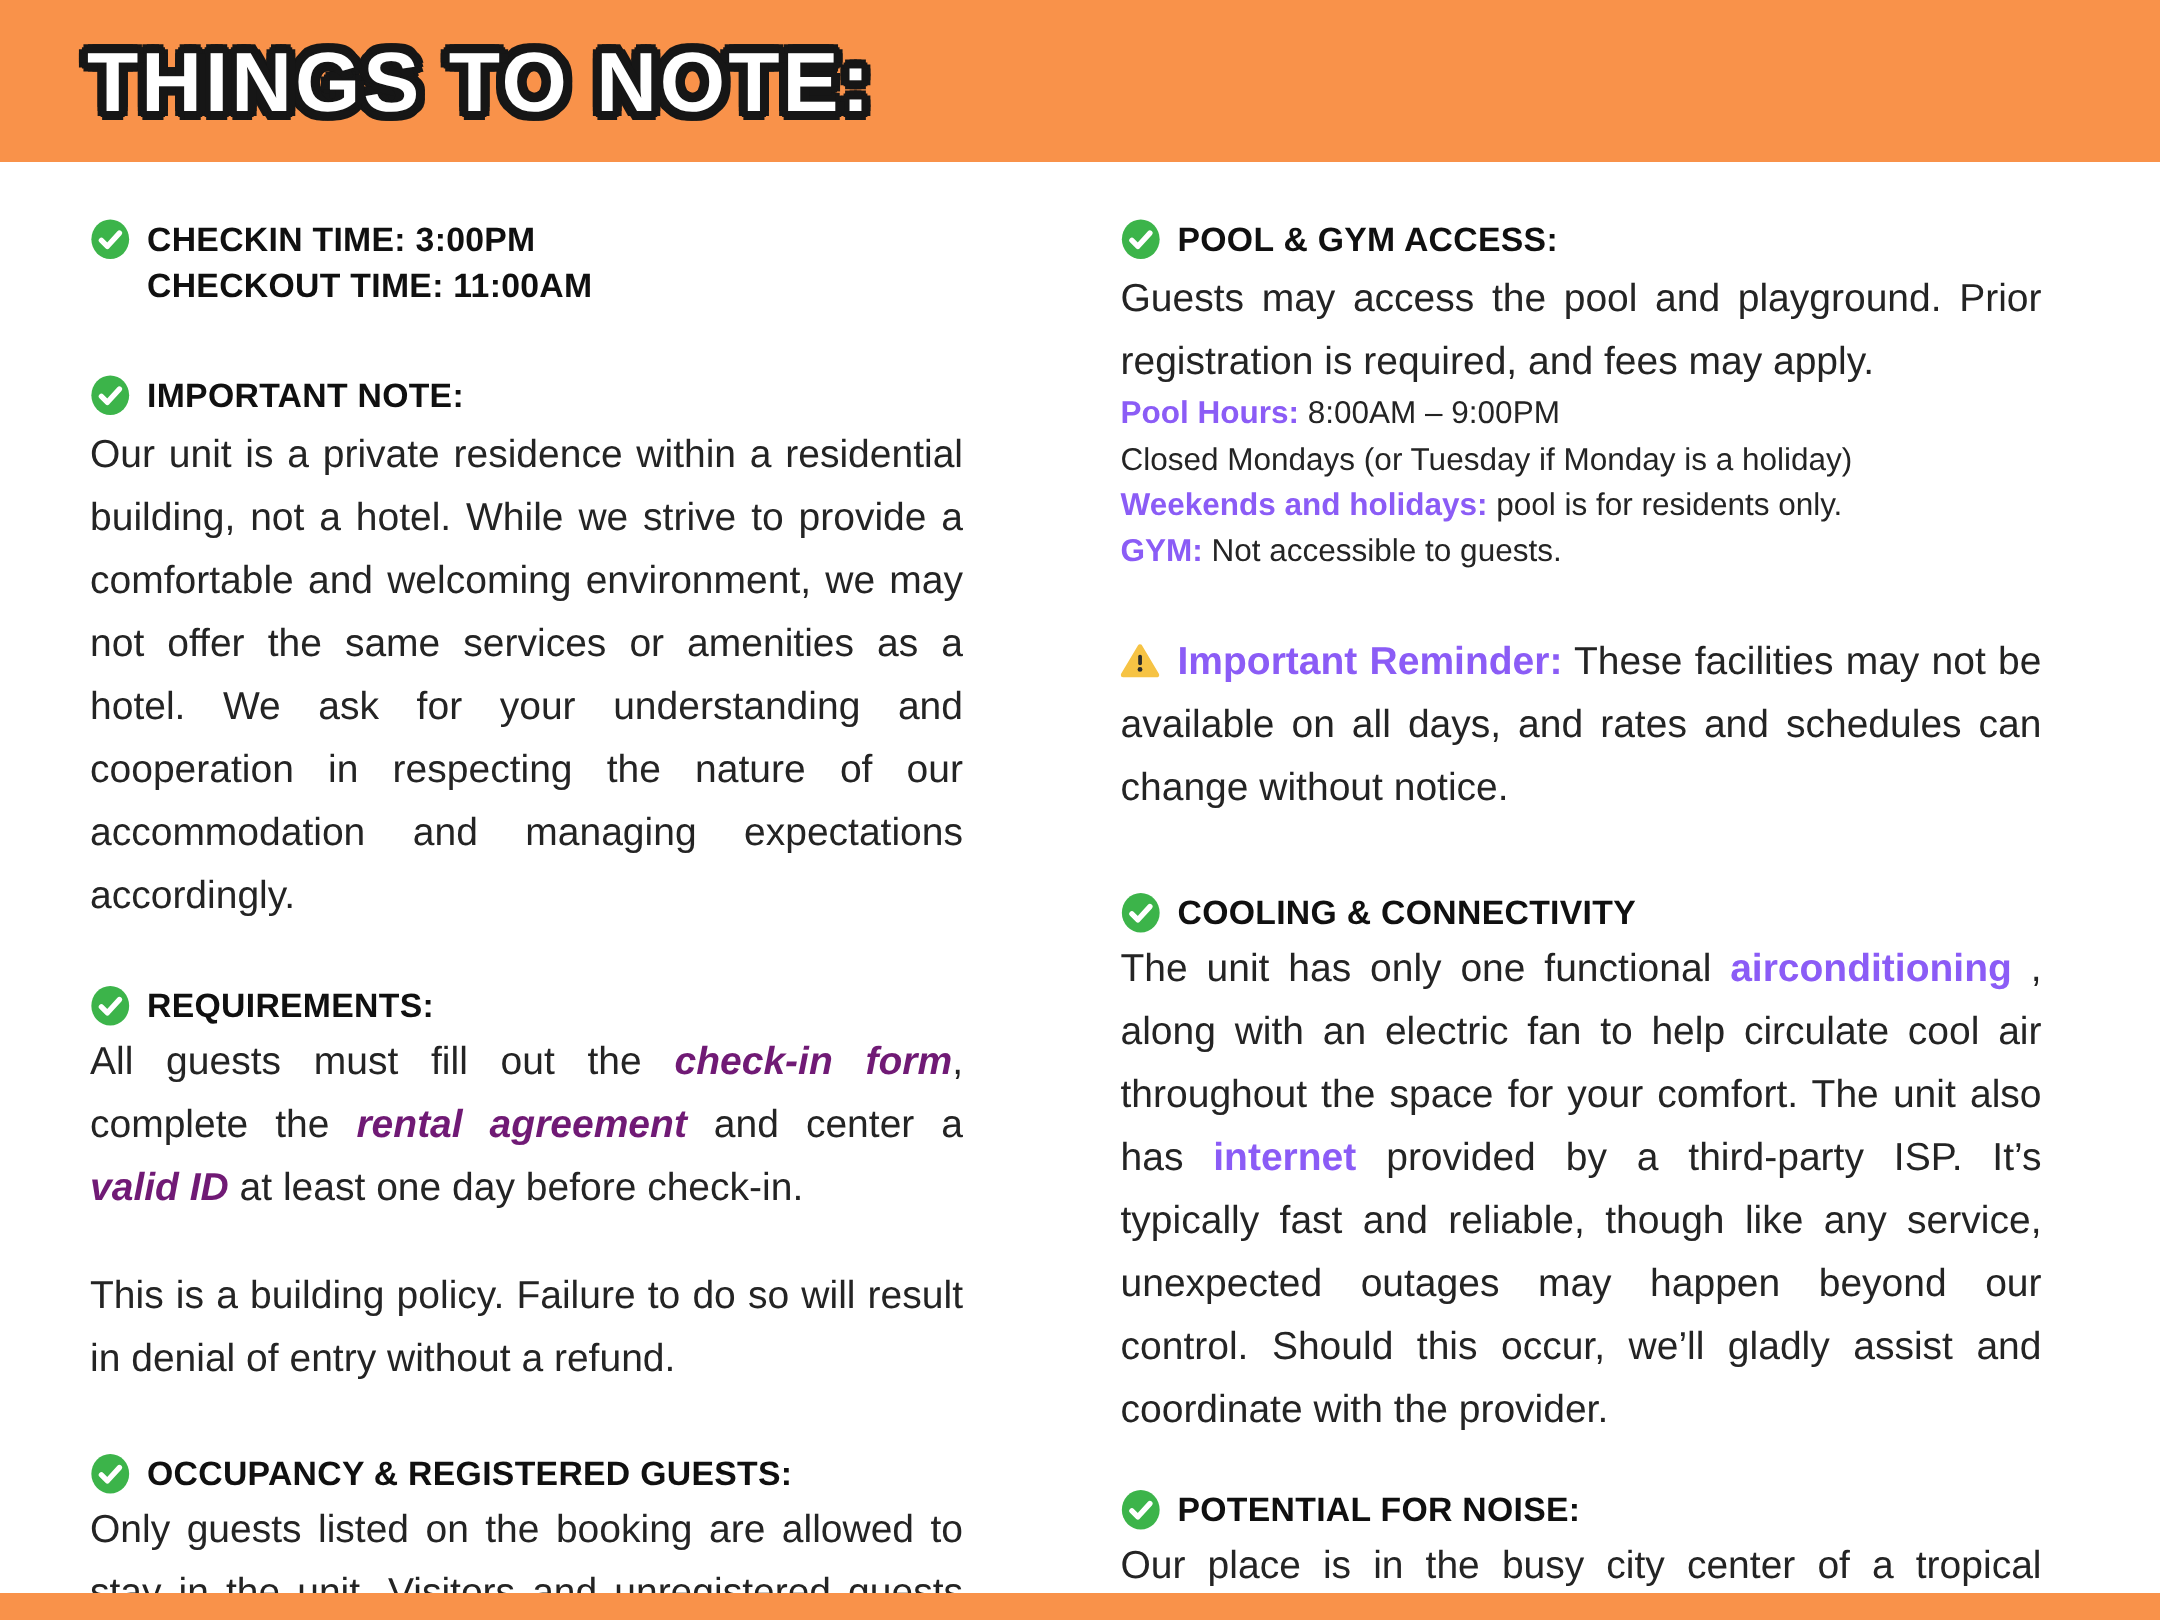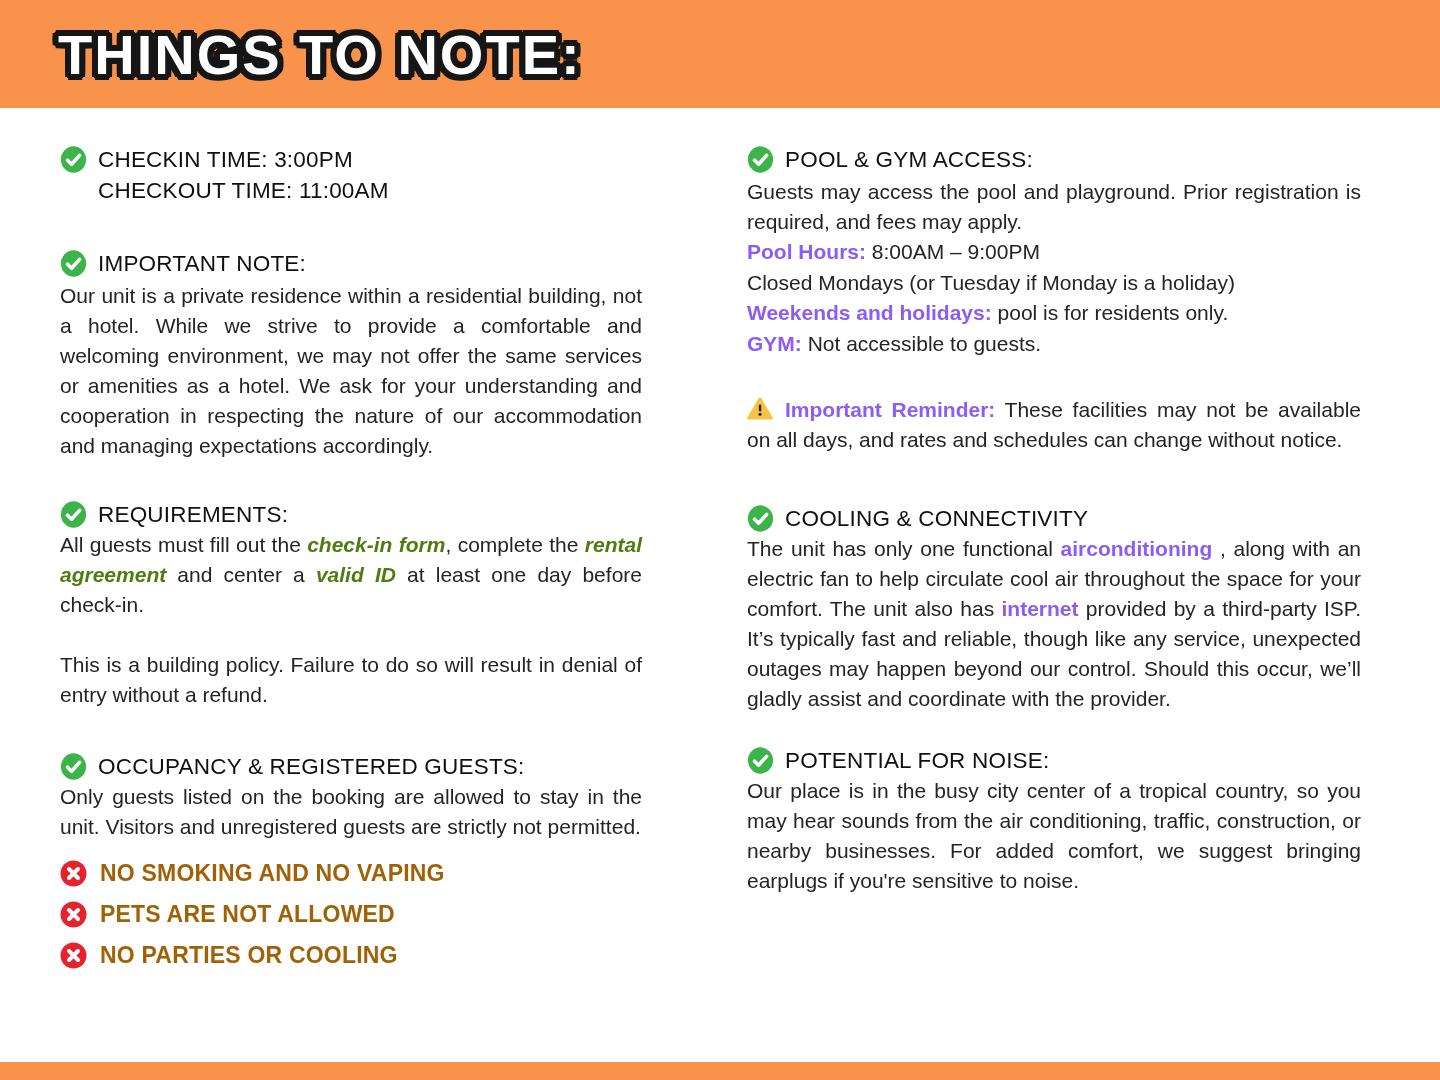--- a/index.html
+++ b/index.html
@@ -31,29 +31,29 @@
   .bottombar{position:absolute;left:0;bottom:0;width:1440px;height:18px;background:var(--orange);}
 
   
   .content{position:absolute;top:108px;left:0;width:1440px;}
   .col{position:absolute;top:0;}
   .col-left{left:60px;width:582px;}
   .col-right{left:747px;width:614px;}
 
   .sec-head{display:flex;align-items:center;gap:11px;}
   .sec-head.top-align{align-items:flex-start;}
-  .sec-head .h{font-weight:normal;font-size:22.5px;color:#101010;letter-spacing:.2px;line-height:31px;}
+  .sec-head .h{font-weight:bold;font-size:22.5px;color:#101010;letter-spacing:.2px;line-height:31px;}
   .ic{width:27px;height:27px;flex:0 0 auto;display:block;}
   .ic.check ellipse{fill:var(--green);}
   .ic.cross circle{fill:var(--red);}
 
-  .body{font-size:21px;line-height:30px;text-align:justify;color:#242424;margin:0;}
+  .body{font-size:26px;line-height:42px;text-align:justify;color:#242424;margin:0;}
   .line{font-size:21px;line-height:30.5px;color:#242424;}
   .b{font-weight:bold;color:#8b5cf6;}
-  .bi{font-weight:bold;font-style:italic;color:#4d7c0f;}
+  .bi{font-weight:bold;font-style:italic;color:#701a75;}
 
   .warn-inline{display:inline-block;width:26px;height:23px;margin-right:12px;vertical-align:-3px;}
 
   .ban-row{display:flex;align-items:center;gap:13px;margin-top:14px;}
   .ban-row .h{font-weight:bold;font-size:23px;color:#a16207;letter-spacing:.2px;}
 
   
   .col{padding-top:36px;}
   .s-checkin{margin-bottom:42px;}
   .s-important .body{margin-top:2px;}

